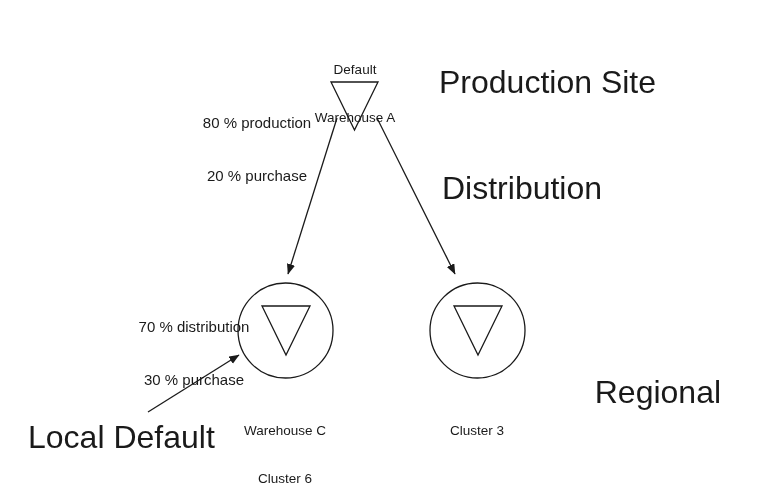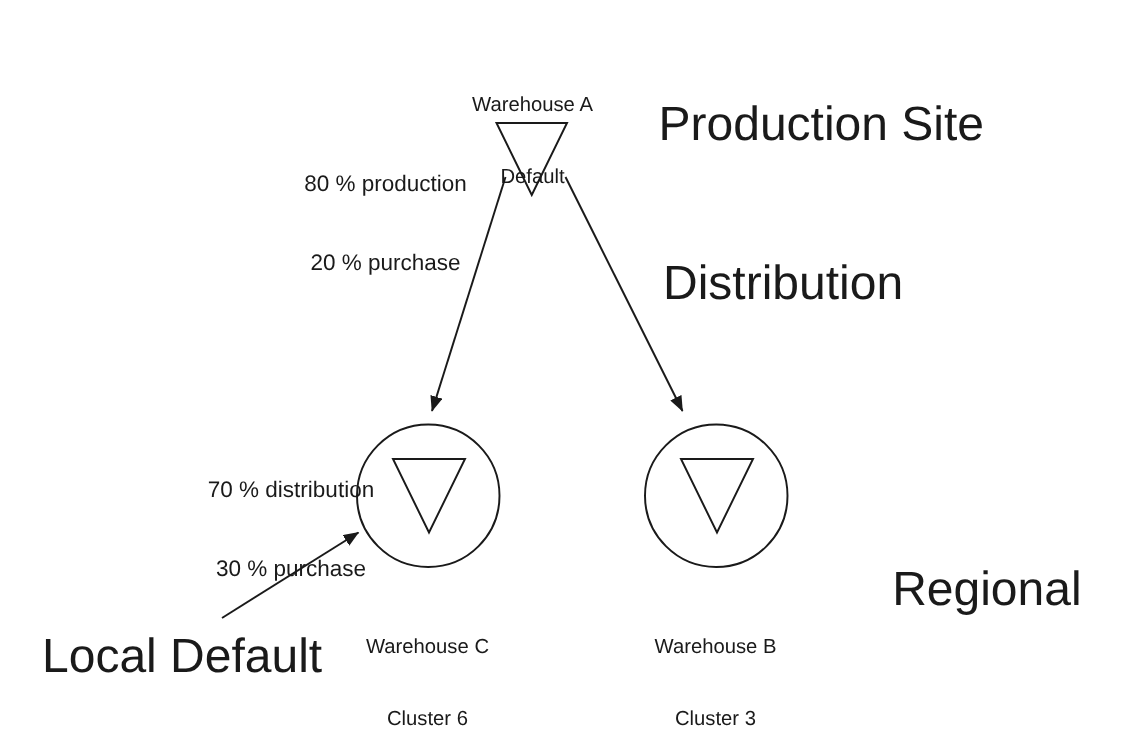--- a/index.html
+++ b/index.html
@@ -111,41 +111,40 @@
     <polygon points="331,82 378,82 354.5,130" fill="none" stroke="#1a1a1a" stroke-width="1.3"></polygon>
 
     <circle cx="285.5" cy="330.5" r="47.5" fill="none" stroke="#1a1a1a" stroke-width="1.3"></circle>
     <polygon points="262,306 310,306 286,355" fill="none" stroke="#1a1a1a" stroke-width="1.3"></polygon>
 
     <circle cx="477.5" cy="330.5" r="47.5" fill="none" stroke="#1a1a1a" stroke-width="1.3"></circle>
     <polygon points="454,306 502,306 478,355" fill="none" stroke="#1a1a1a" stroke-width="1.3"></polygon>
   </svg>
 
   <div class="lbl node-caption" id="lbl-warehouse-a">
+    <div>Default</div>
     <div>Warehouse A</div>
-    <div>Default</div>
   </div>
 
   <div class="lbl annot" id="lbl-annot-top">
     <div>80 % production</div>
     <div>20 % purchase</div>
   </div>
 
   <div class="lbl annot" id="lbl-annot-bottom">
     <div>70 % distribution</div>
     <div>30 % purchase</div>
   </div>
 
   <div class="lbl node-caption" id="lbl-warehouse-c">
     <div>Warehouse C</div>
     <div>Cluster 6</div>
   </div>
 
   <div class="lbl node-caption" id="lbl-warehouse-b">
-    <div>Warehouse B</div>
     <div>Cluster 3</div>
   </div>
 
   <div class="lbl heading" id="heading-production-site">Production Site</div>
 
   <div class="lbl heading" id="heading-distribution">Distribution</div>
 
   <div class="lbl heading" id="heading-rdc">
     <div>Regional</div>
     <div>Distribution</div>

